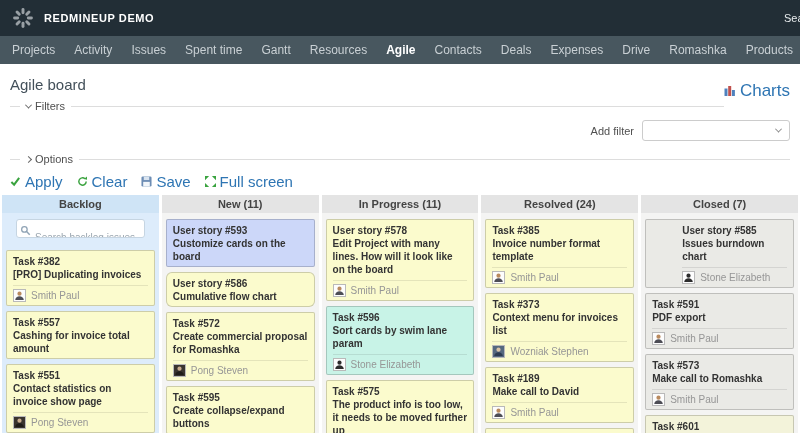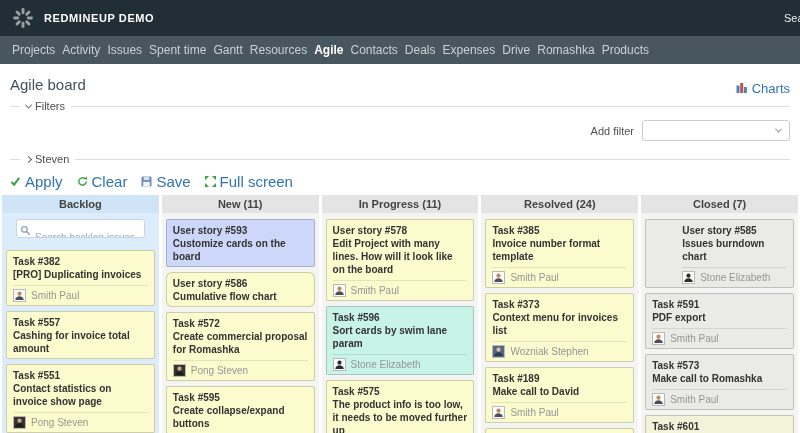--- a/index.html
+++ b/index.html
@@ -8,28 +8,28 @@
 
   
   .topbar { height:36px; background:#222e36; display:flex; align-items:center;
             padding:0 12px; position:relative; overflow:hidden; }
   .logo { width:22px; height:22px; display:inline-block; }
   .brand { color:#fff; font-size:11px; font-weight:bold; letter-spacing:.6px; margin-left:10px; }
   .top-search { position:absolute; left:784px; top:12px; color:#e8ecee; font-size:11px; white-space:nowrap; }
 
   
   .navbar { height:28px; background:#48575f; display:flex; align-items:center;
-            padding:0 12px; gap:7px; }
+            padding:0 12px; gap:19px; }
   .nav-item { color:#c9d0d4; font-size:12px; cursor:pointer; white-space:nowrap; }
   .nav-item.active { color:#fff; font-weight:bold; }
 
   
   .content { padding:5px 10px 0 10px; }
   .charts-link { float:right; margin-top:12px; display:flex; align-items:center; gap:4px;
-                 color:#2e75b3; font-size:13px; cursor:pointer; }
+                 color:#2e75b3; font-size:17px; cursor:pointer; }
   h2.page-title { font-size:15px; color:#43505a; font-weight:500; margin:7px 0 5px 0; }
 
   
   .fieldset { margin-top:2px; }
   .legend-row { display:flex; align-items:center; height:16px; }
   .legend-row .pre-line { width:10px; border-top:1px solid #ddd; }
   .legend-row .post-line { flex:1; border-top:1px solid #ddd; }
   .legend-label { font-size:11px; color:#4f4f4f; margin:0 6px 0 4px; cursor:pointer; }
   .chev { display:inline-block; width:5px; height:5px; border-right:1.5px solid #666;
           border-bottom:1.5px solid #666; margin-left:6px; }
@@ -144,21 +144,21 @@
       <span class="select-box">
         <span class="chev down"></span>
       </span>
     </div>
   </div>
 
   <div class="fieldset">
     <div class="legend-row">
       <span class="pre-line"></span>
       <span class="chev right"></span>
-      <span class="legend-label">Steven</span>
+      <span class="legend-label">Options</span>
       <span class="post-line"></span>
     </div>
   </div>
 
   <div class="toolbar">
     <span class="tool-link">
       <span>
         <svg viewBox="0 0 12 12" width="11" height="11">
             <path d="M1.5 6.5l3 3 5.5-7.5" stroke="#3aa33f" stroke-width="2.2" fill="none"></path>
           </svg>

